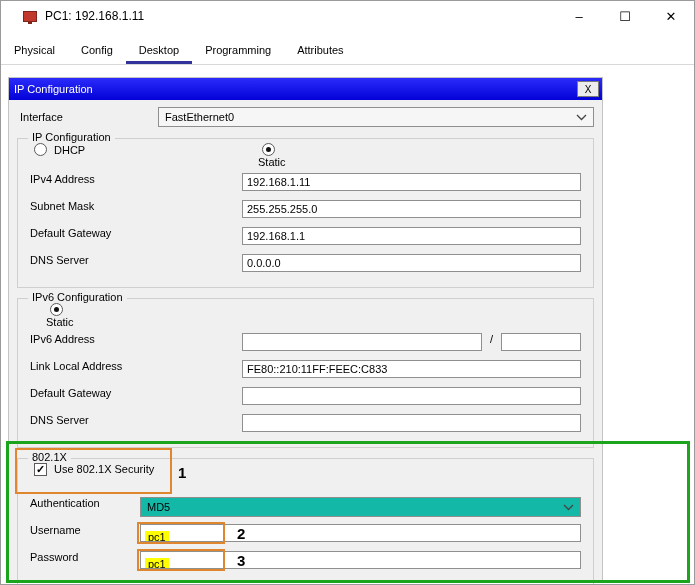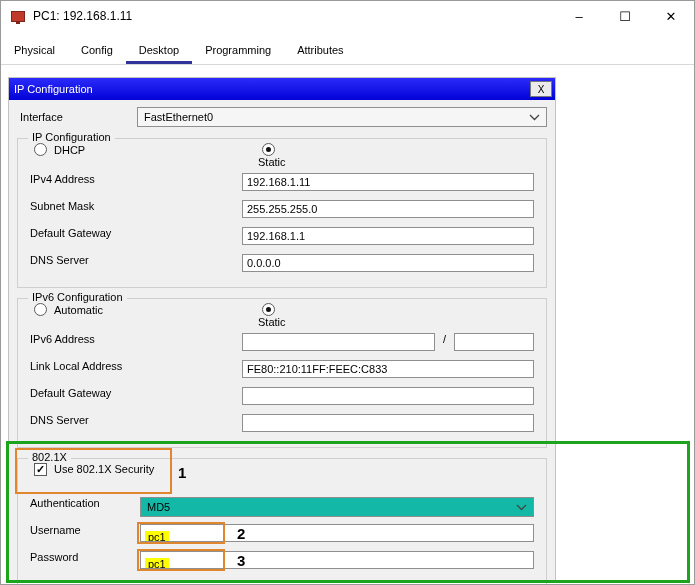--- a/index.html
+++ b/index.html
@@ -2,35 +2,35 @@
 <html><head>
 <meta charset="utf-8">
 <style>
   * { margin:0; padding:0; box-sizing:border-box; }
   body { background:#cfcfcf; font-family:"Liberation Sans", sans-serif; }
   .window {
     position:relative; width:695px; height:585px; background:#ffffff;
     border:1px solid #9a9a9a; overflow:hidden; font-size:11px; color:#000;
   }
   
-  .titlebar { height:30px; display:flex; align-items:center; padding-left:10px; background:#fff; }
+  .titlebar { height:30px; display:flex; align-items:center; padding-left:22px; background:#fff; }
   .pc-icon { width:14px; height:11px; background:#c0392b; border:1px solid #7e241a; margin-right:8px; position:relative; }
   .pc-icon::after { content:""; position:absolute; left:4px; bottom:-3px; width:4px; height:2px; background:#7e241a; }
   .title-text { font-size:12px; }
   .win-controls { margin-left:auto; display:flex; height:30px; }
   .win-btn { width:46px; display:flex; align-items:center; justify-content:center; font-size:13px; cursor:default; }
   
   .tabbar { display:flex; align-items:stretch; height:27px; margin-top:7px; border-bottom:1px solid #d8d8d8; padding-left:0; background:#fff; }
   .tab { padding:6px 13px 4px; border-bottom:3px solid transparent; }
   .tab.active { border-bottom:3px solid #32329b; }
   
-  .content { position:absolute; left:7px; top:76px; width:548px; height:506px; background:#f0f0f0; border:1px solid #c3c3c3; }
+  .content { position:absolute; left:7px; top:76px; width:595px; height:506px; background:#f0f0f0; border:1px solid #c3c3c3; }
   .panel-header { height:22px; background:linear-gradient(#2b2bfa,#0202d8); display:flex; align-items:center; color:#fff; padding-left:5px; }
   .panel-close { margin-left:auto; margin-right:3px; width:22px; height:16px; background:#ececec; border:1px solid #7a7a7a; display:flex; align-items:center; justify-content:center; color:#000; font-size:10px; }
-  .row { display:flex; align-items:center; }
+  .row { display:flex; align-items:center;gap:21px; }
   .interface-row { margin:6px 8px 0; height:22px; }
   .interface-row .label { flex:0 0 120px; padding-left:3px; }
   .combo { flex:1; height:20px; background:#f6f6f6; border:1px solid #8f8f8f; display:flex; align-items:center; padding:0 6px; }
   .combo.gray { background:#14b8a6; }
   .chev { margin-left:auto; display:block; }
   
   .groupbox { border:1px solid #cfcfcf; margin:10px 8px 0; position:relative; padding:4px 0 6px; }
   .gtitle { position:absolute; top:-8px; left:10px; background:#f0f0f0; padding:0 4px; }
   .grow { display:flex; align-items:flex-start; padding:0 12px; height:27px; }
   .grow .label { flex:0 0 212px; }
@@ -123,24 +123,20 @@
       </div>
       <div class="grow">
         <span class="label">DNS Server</span>
         <span class="field">0.0.0.0</span>
       </div>
     </div>
 
     <div class="groupbox">
       <span class="gtitle">IPv6 Configuration</span>
       <div class="grow radio-row">
-        <span class="rc1">
-          <span class="radio"></span>
-          <span>Automatic</span>
-        </span>
         <span class="rc2">
           <span class="radio selected"></span>
           <span>Static</span>
         </span>
       </div>
       <div class="grow">
         <span class="label">IPv6 Address</span>
         <span class="field"></span>
         <span class="slash">/</span>
         <span class="field small"></span>

